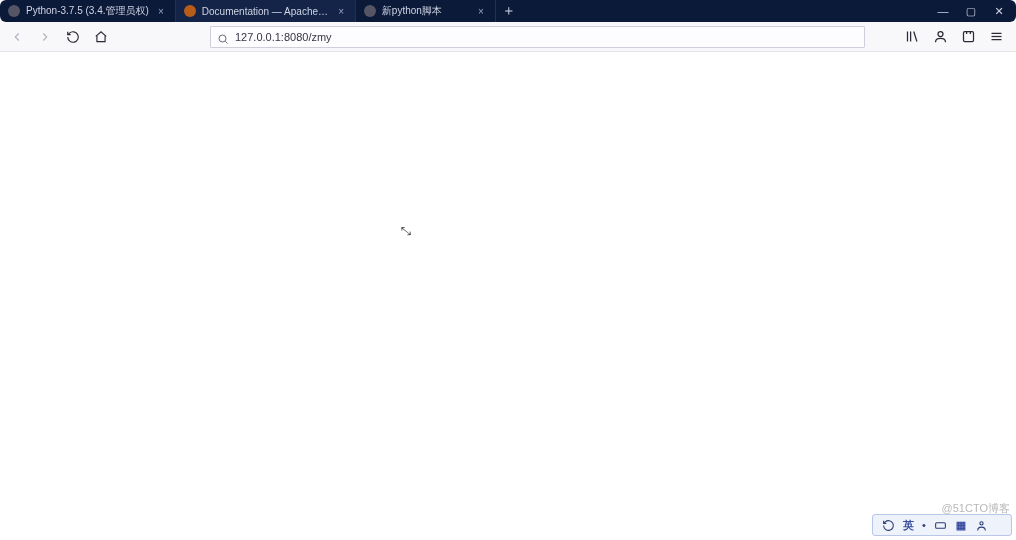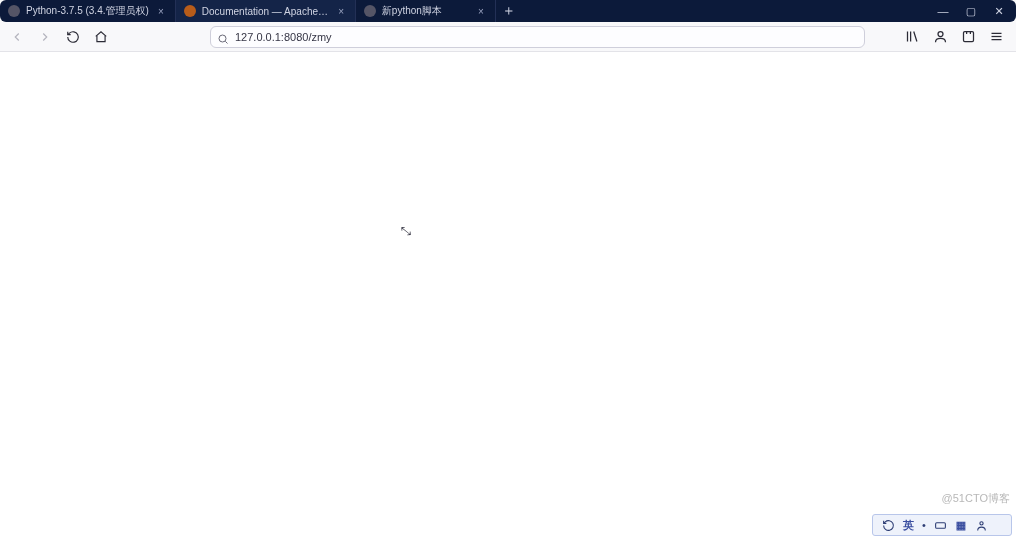--- a/index.html
+++ b/index.html
@@ -59,21 +59,21 @@
   }
   .nav-btn.disabled { color: #b3b3bd; cursor: default; }
   .nav-btn svg { width: 14px; height: 14px; stroke: currentColor; fill: none; stroke-width:2; }
 
   .addressbar {
     flex: 0 0 auto;
     margin-left: 90px;
     width: 655px;
     height: 22px;
     border: 1px solid #cfcfdb;
-    border-radius: 6px;
+    border-radius: 1px;
     background: #fdfdff;
     display: flex;
     align-items: center;
     padding: 0 6px;
     gap: 6px;
   }
   .addressbar .search-icon { width:12px; height:12px; color:#6a6a78; }
   .addressbar input {
     border: none; outline: none; background: transparent;
     font-size: 11px; color:#353545; width: 100%;
@@ -90,21 +90,21 @@
     position: absolute; left:0; right:0; top:52px; bottom:0;
     background:#ffffff;
   }
 
   .cursor-pointer {
     position:absolute; left:401px; top:172px; color:#1a1a2a; font-size:12px;
     transform: rotate(-6deg);
   }
 
   .watermark {
-    position:absolute; right:6px; bottom:34px; font-size:11px; color:#b8b8b8;
+    position:absolute; right:6px; bottom:24px; font-size:11px; color:#b8b8b8;
   }
 
   .ime-bar {
     position:absolute; right:4px; bottom:4px;
     height:22px; min-width:140px;
     background:#eef2fb; border:1px solid #b8c6ea; border-radius:3px;
     display:flex; align-items:center; gap:8px; padding:0 8px;
     font-size:11px; color:#2d3d74;
   }
   .ime-icon { width:14px; height:14px; display:flex; align-items:center; justify-content:center; }

